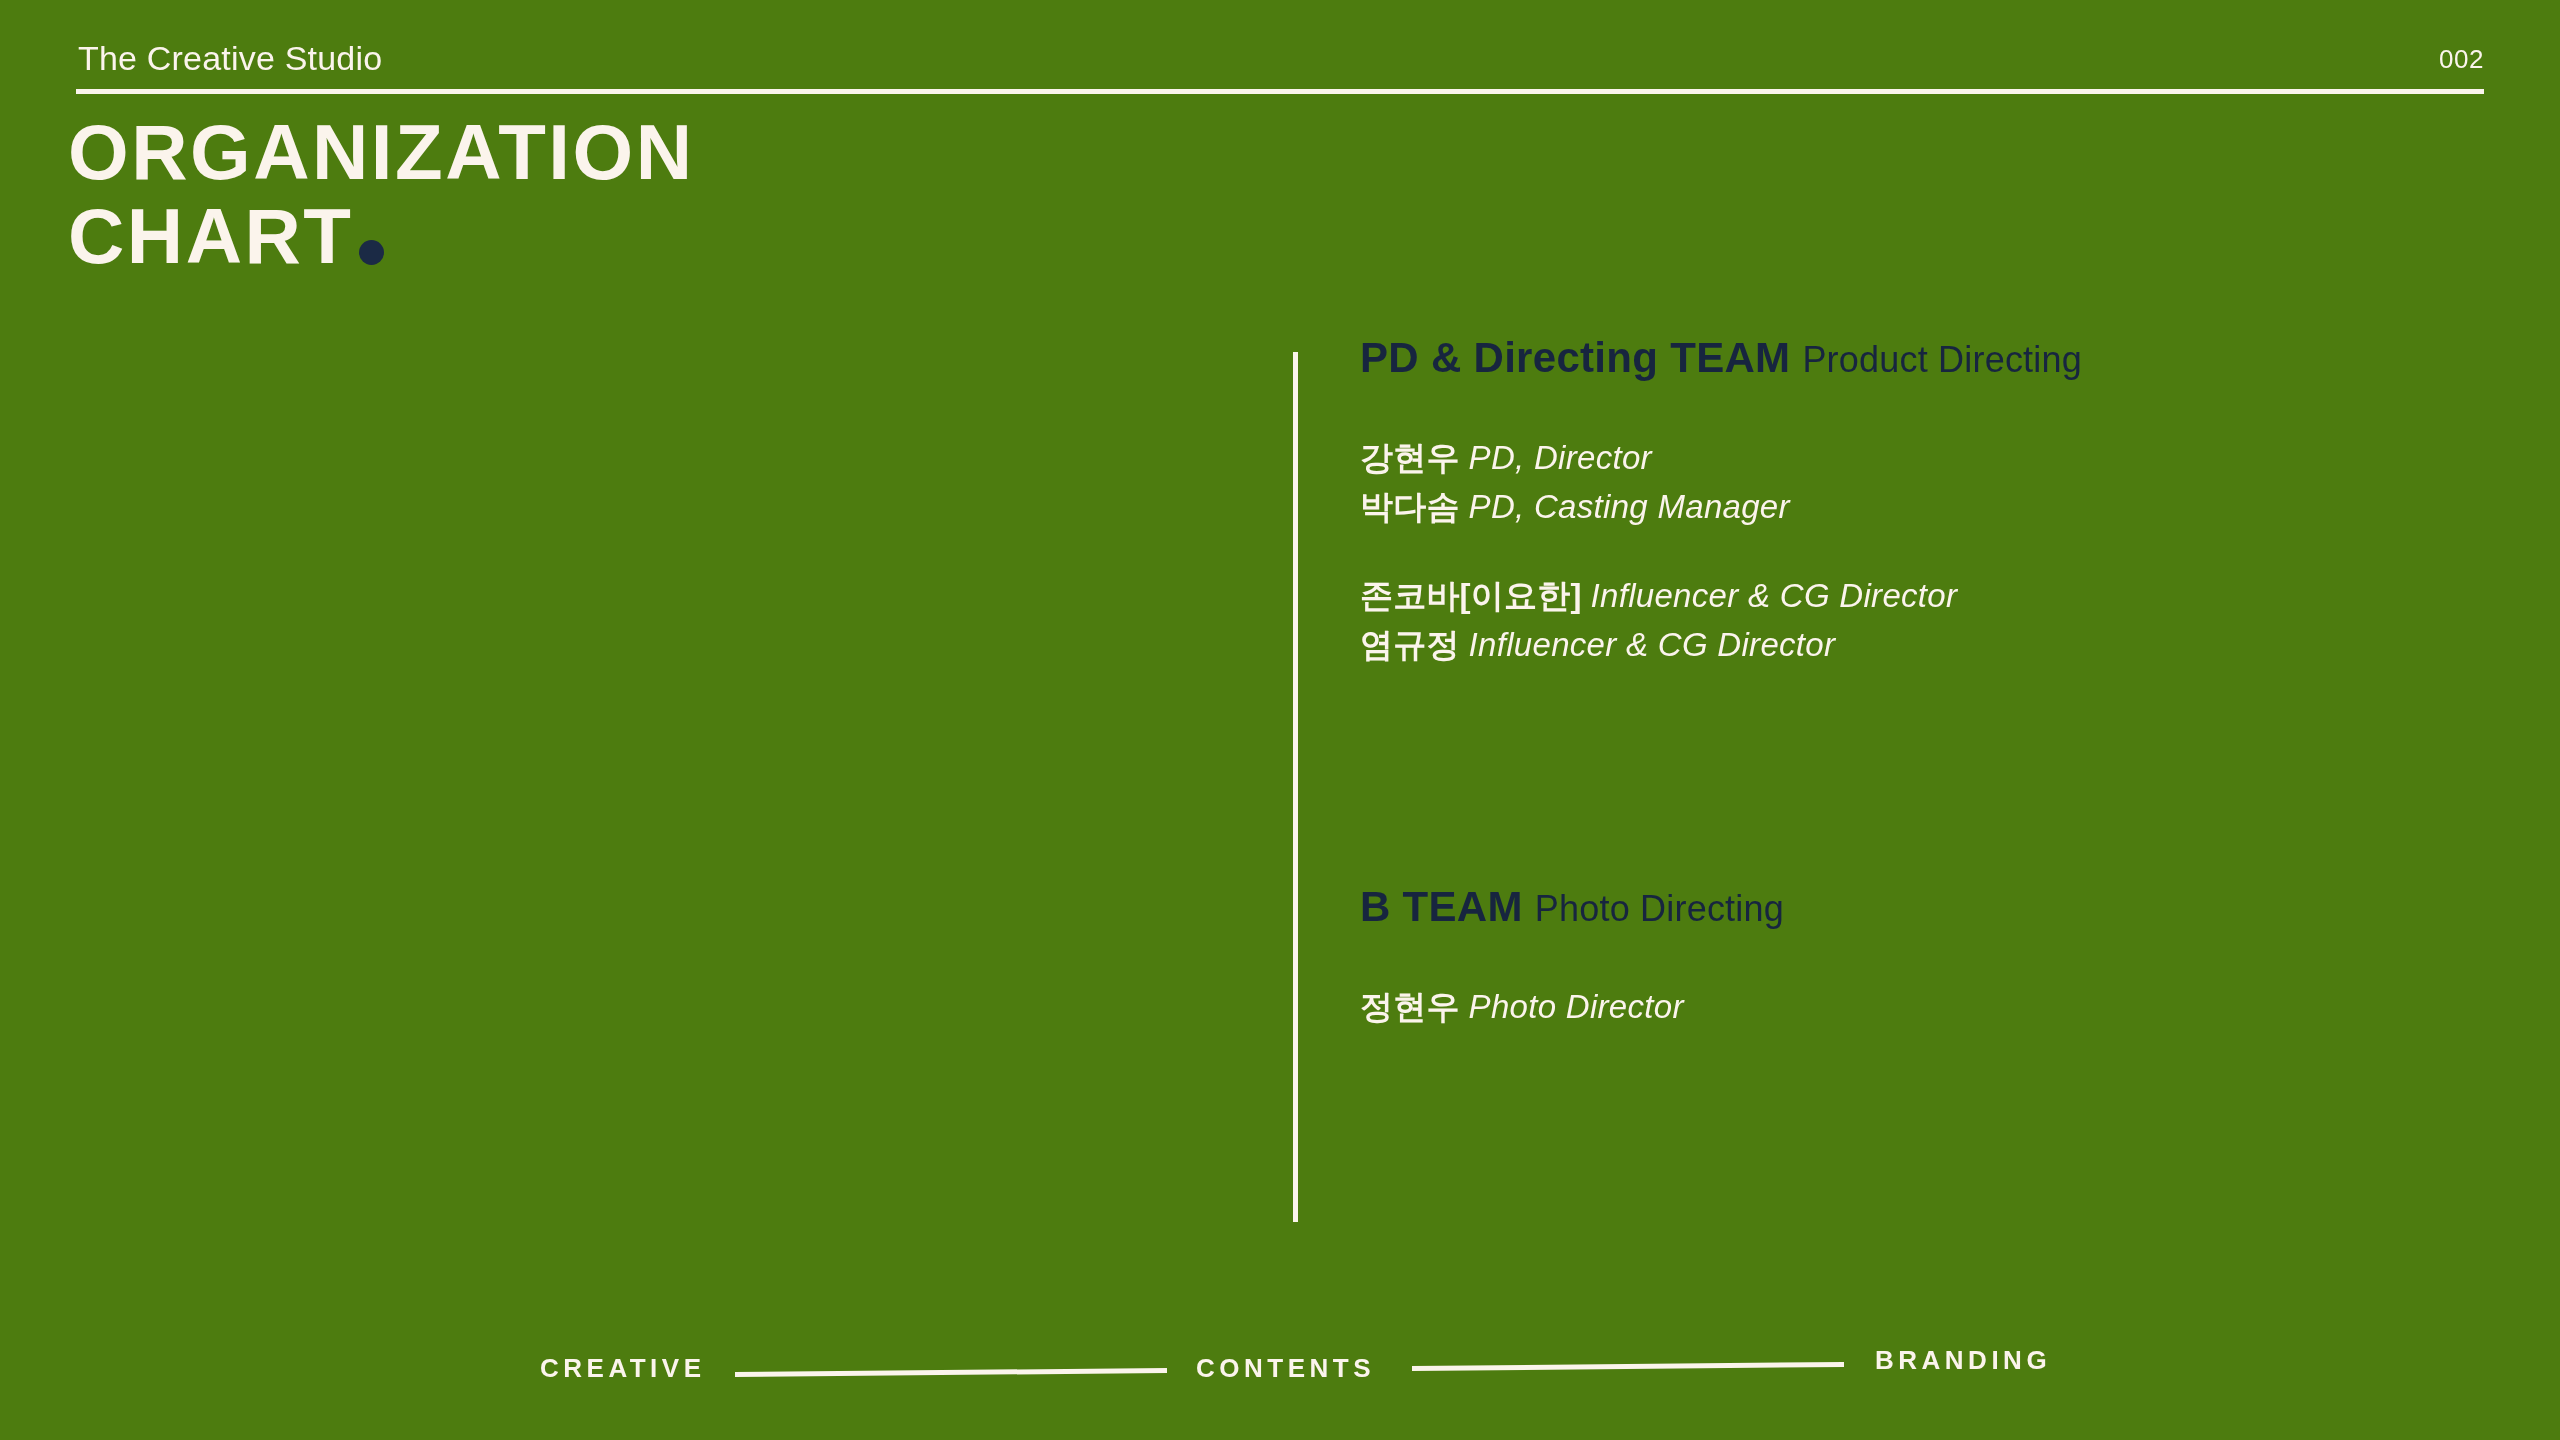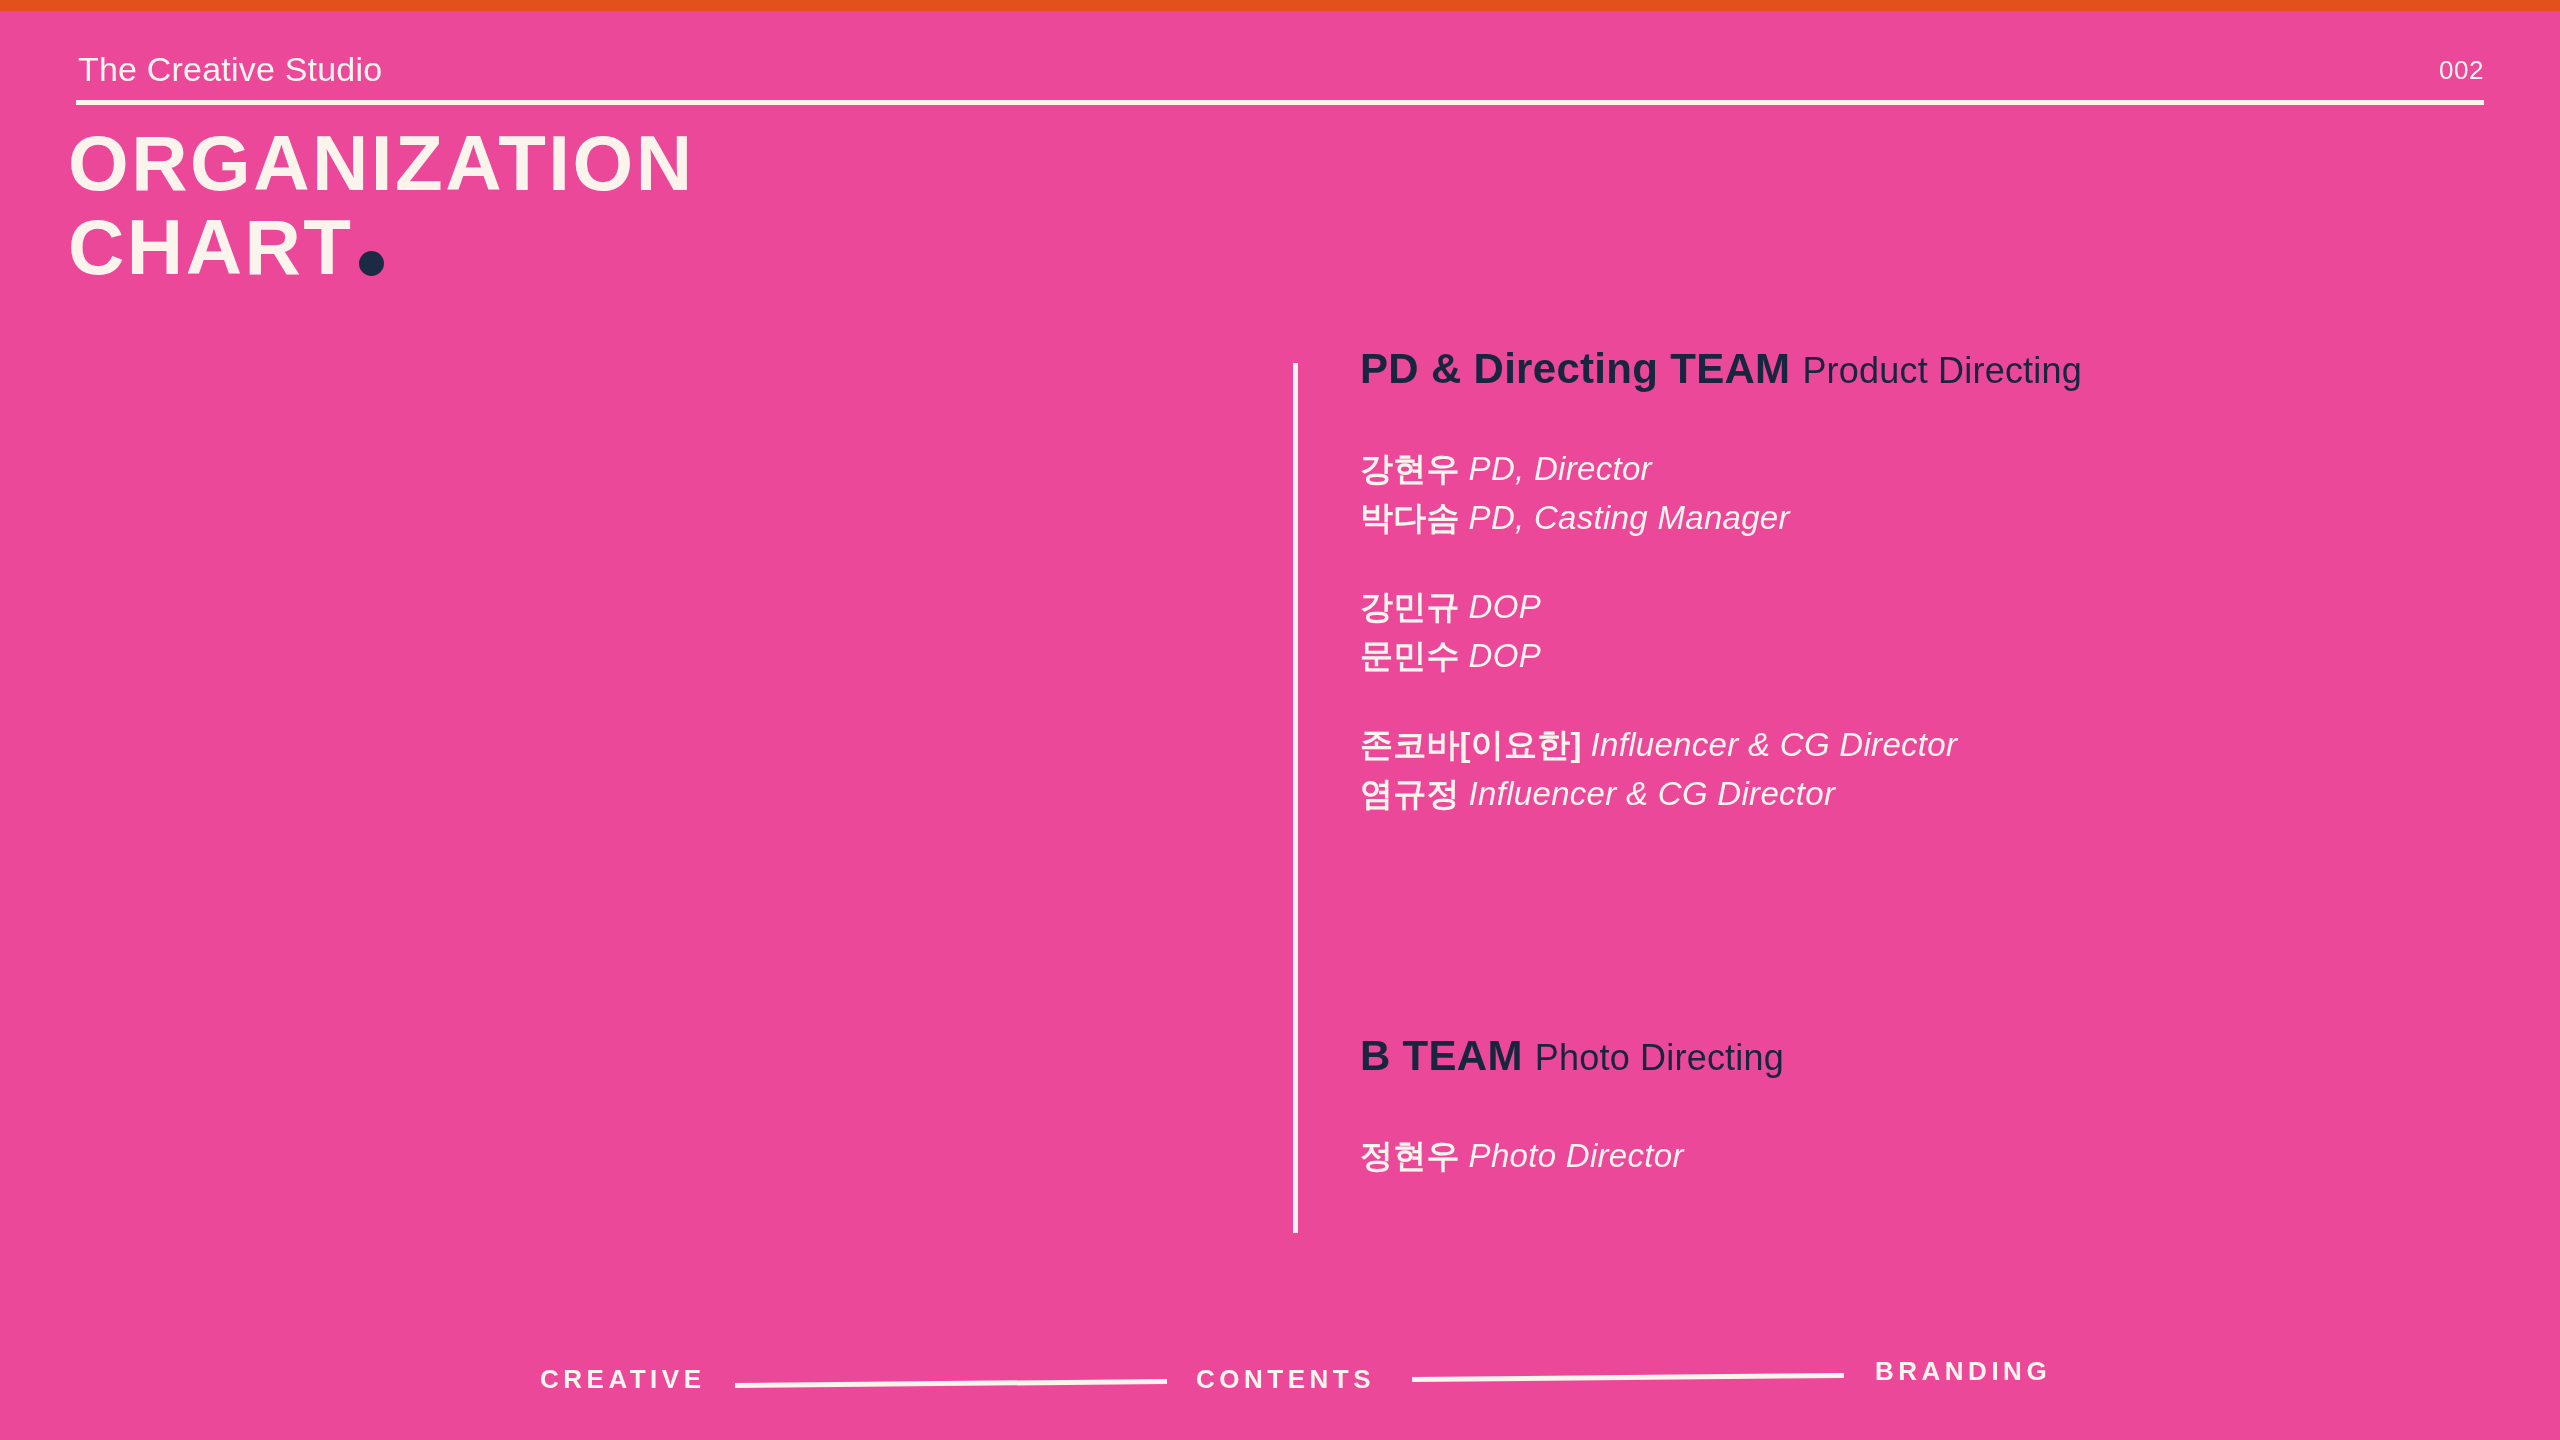--- a/index.html
+++ b/index.html
@@ -14,22 +14,21 @@
     font-family: "Liberation Sans", "DejaVu Sans", sans-serif;
     overflow: hidden;
     position: relative;
     color: #FAF3EA;
     -webkit-font-smoothing: antialiased;
   }
 
   .slide {
     position: absolute;
     inset: 0;
-    background: #ec4899;
-    margin-top: 11px;
+    background: #4d7c0f;
   }
 
   
   .header {
     position: absolute;
     left: 76px;
     top: 38px;
     width: 2408px;
     height: 56px;
   }
@@ -251,28 +250,20 @@
 
       <div class="member-group">
         <div class="member-row">
           <span class="member-person">강현우</span><span class="member-title">PD, Director</span>
         </div>
         <div class="member-row">
           <span class="member-person">박다솜</span><span class="member-title">PD, Casting Manager</span>
         </div>
       </div>
 
-      <div class="member-group">
-        <div class="member-row">
-          <span class="member-person">강민규</span><span class="member-title">DOP</span>
-        </div>
-        <div class="member-row">
-          <span class="member-person">문민수</span><span class="member-title">DOP</span>
-        </div>
-      </div>
 
       <div class="member-group">
         <div class="member-row">
           <span class="member-person">존코바[이요한]</span><span class="member-title">Influencer &amp; CG Director</span>
         </div>
         <div class="member-row">
           <span class="member-person">염규정</span><span class="member-title">Influencer &amp; CG Director</span>
         </div>
       </div>
     </div>

